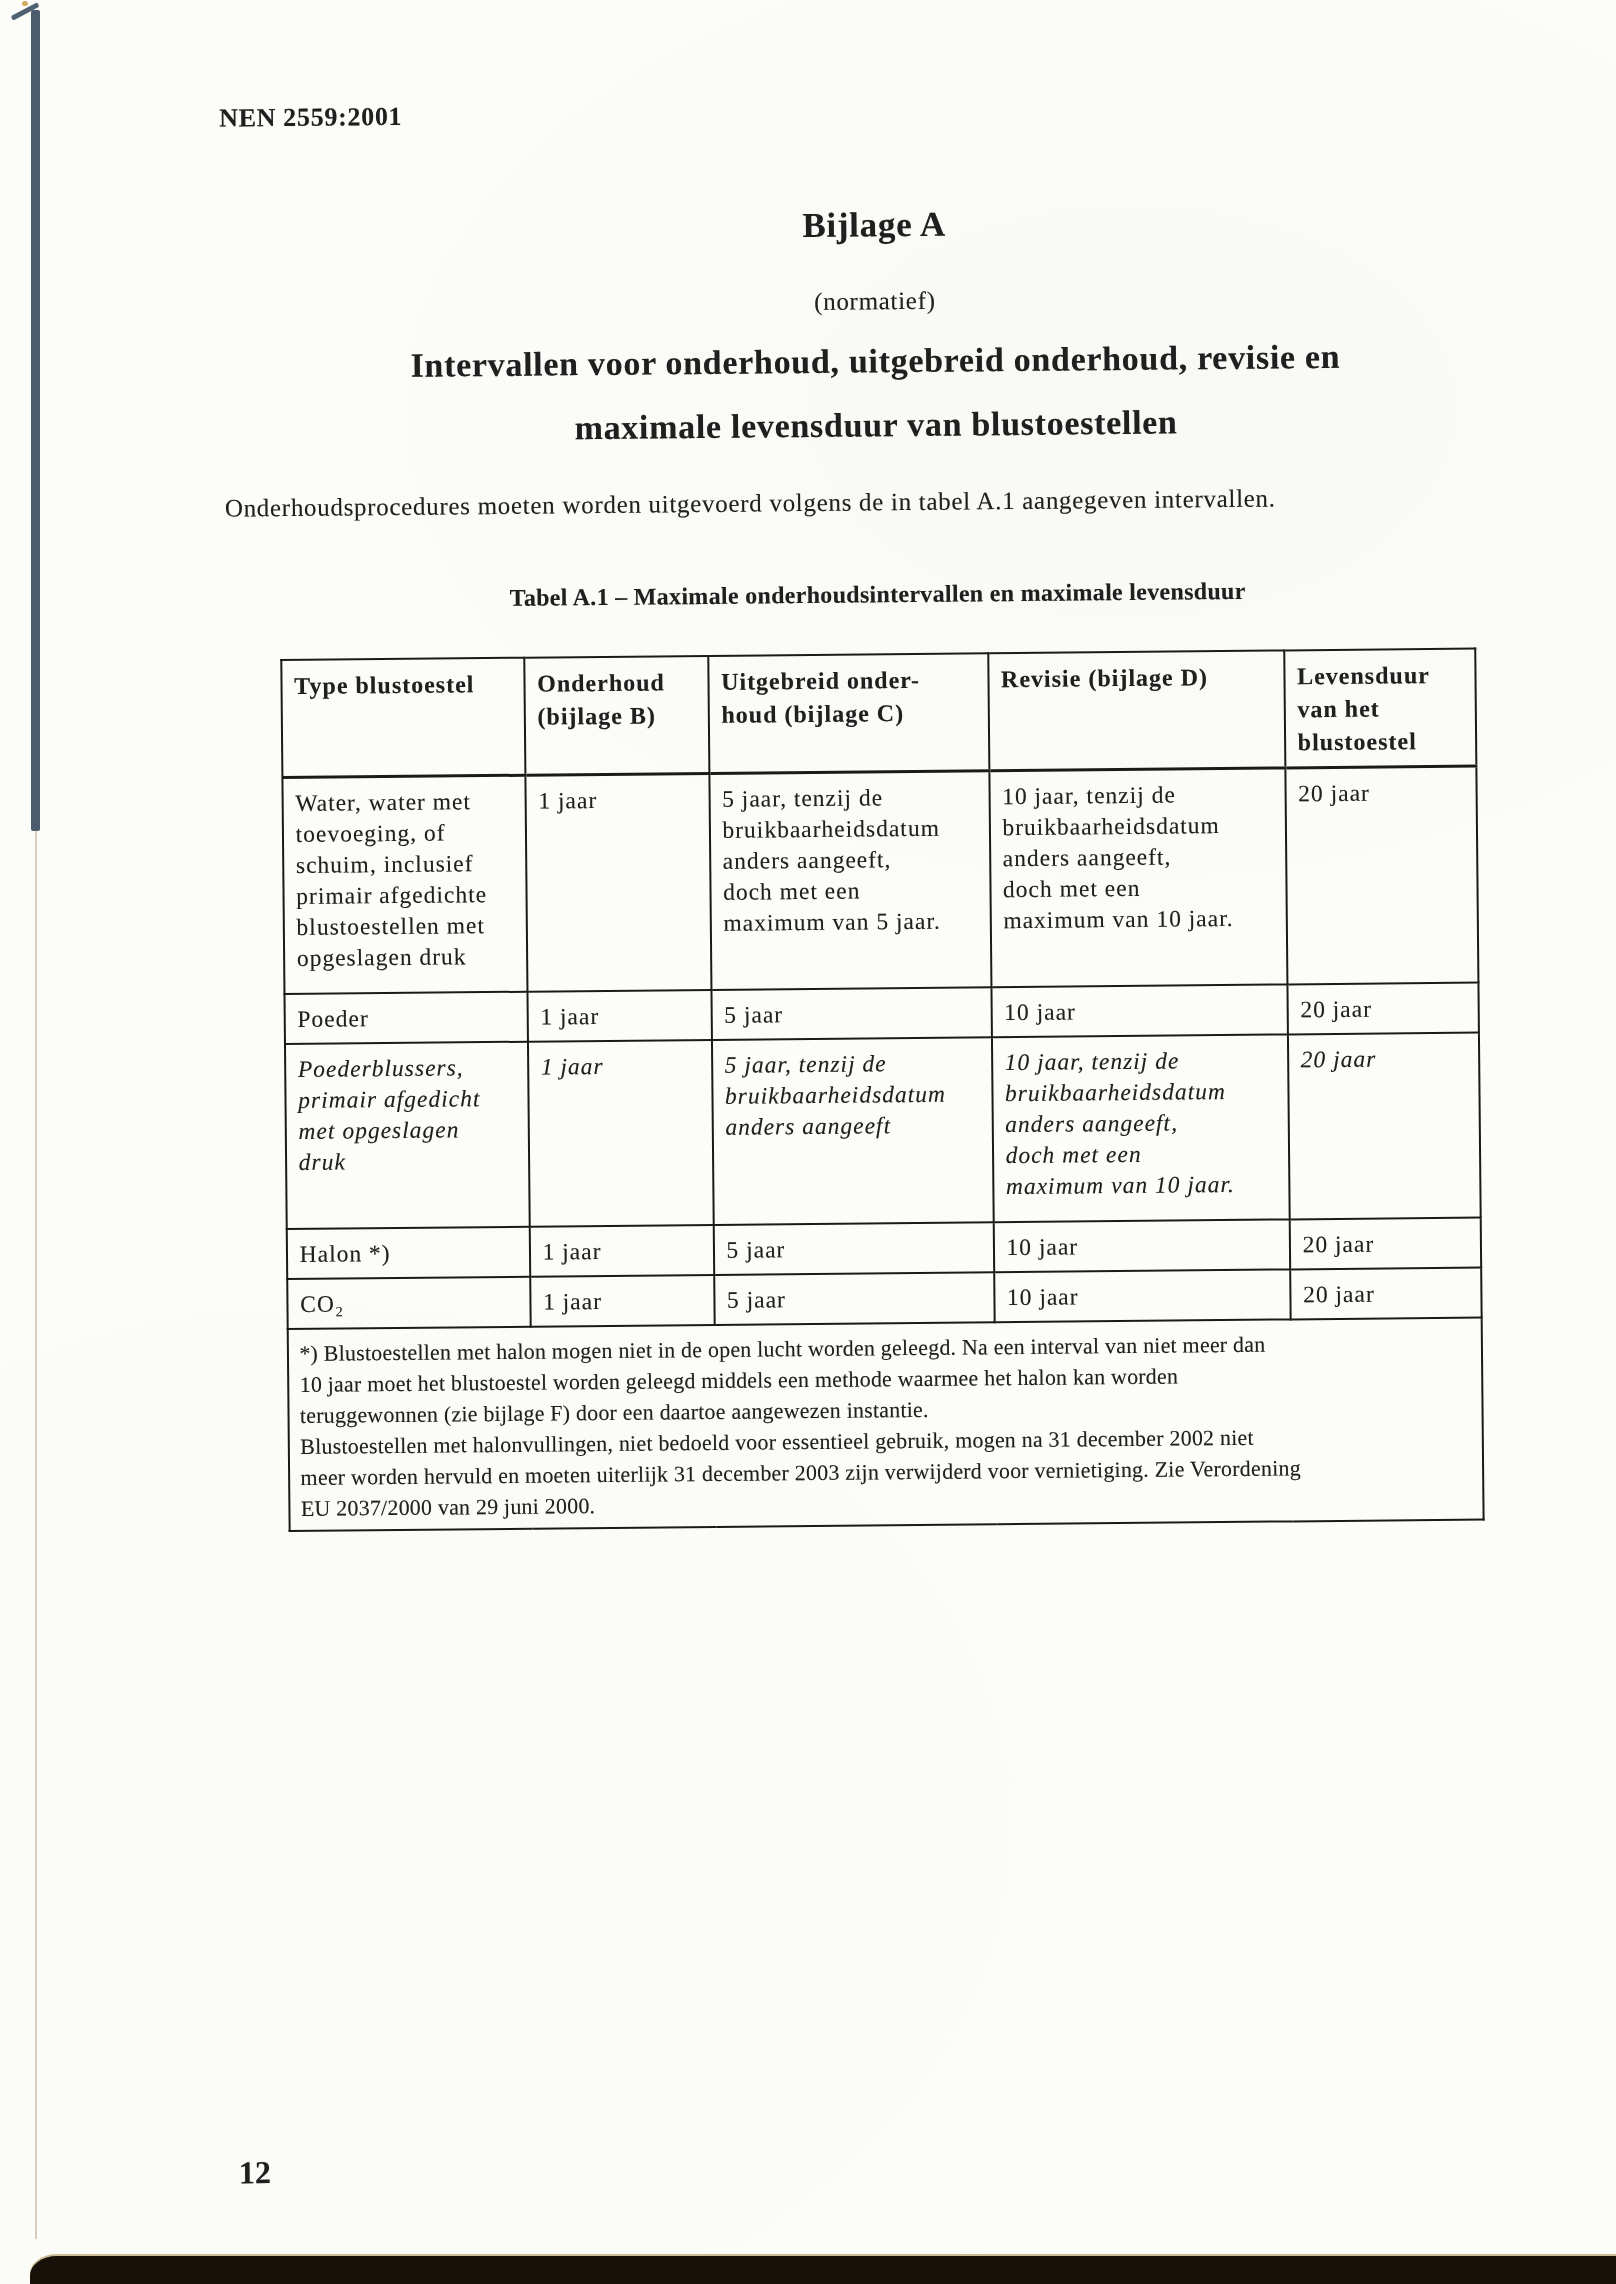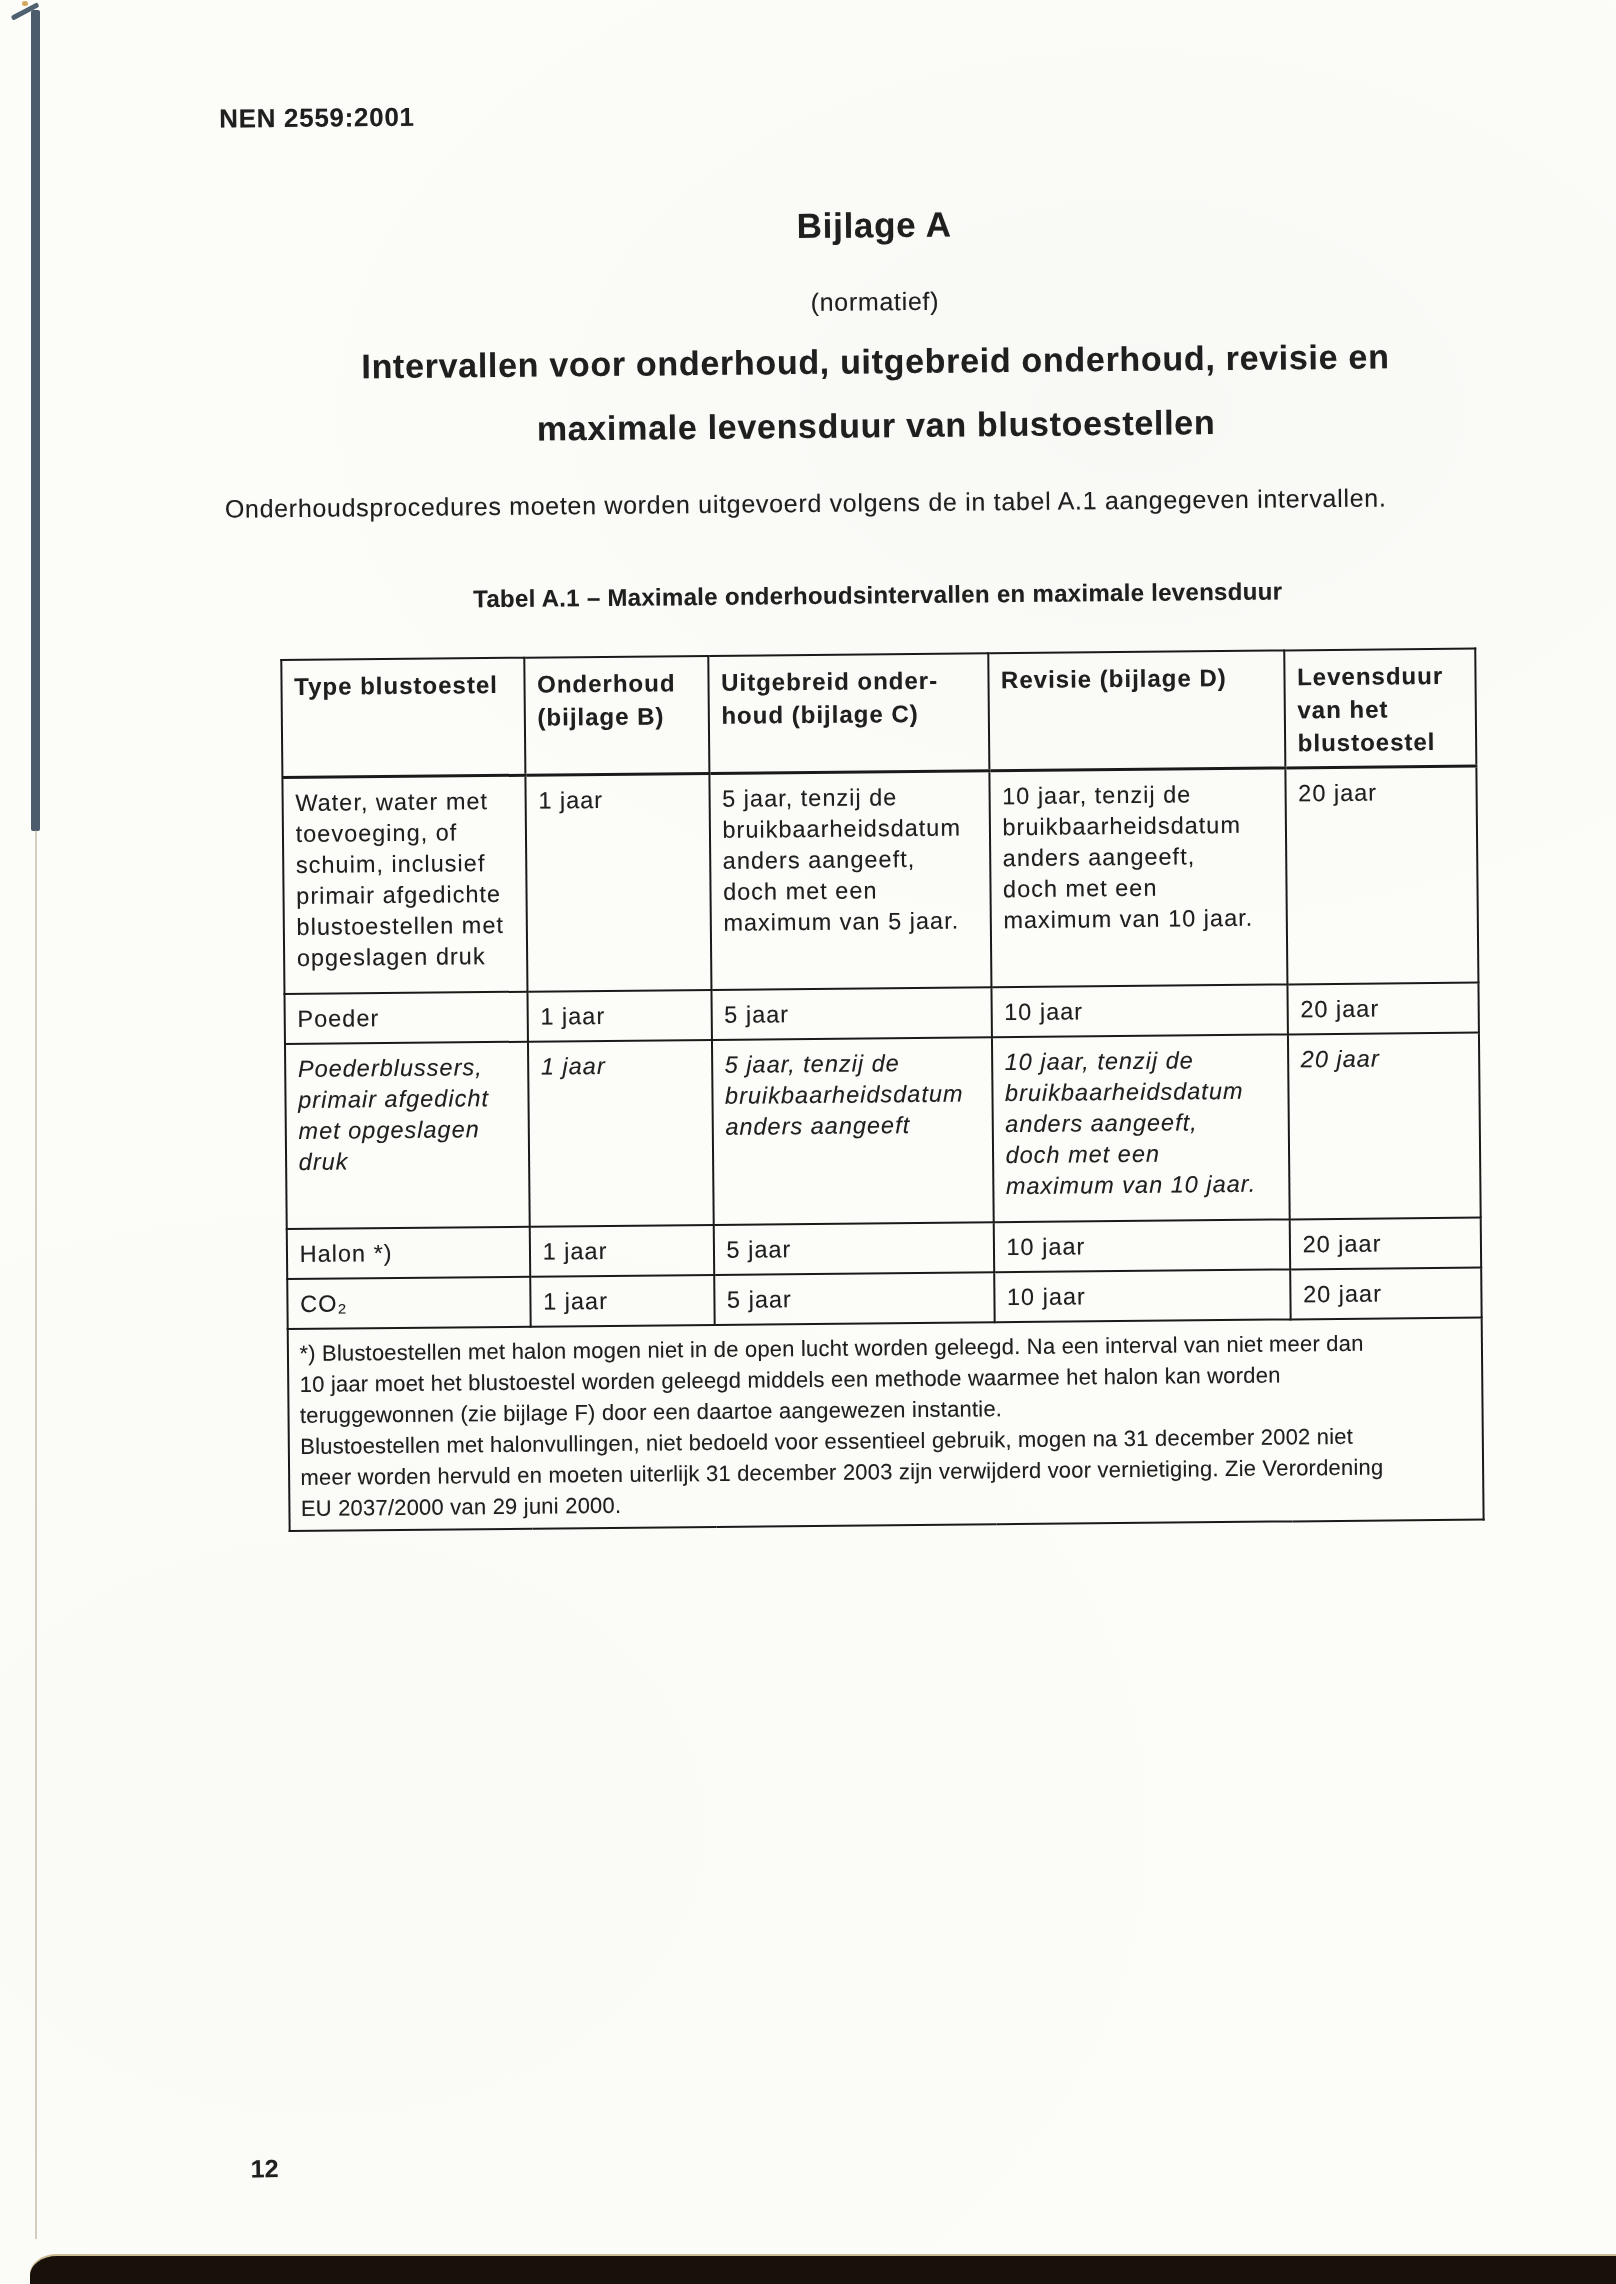--- a/index.html
+++ b/index.html
@@ -1,21 +1,21 @@
 <!DOCTYPE html>
 <html style="font-size:10.4px"><head>
 <meta charset="utf-8">
 <style>
   html,body{margin:0;padding:0;background:#e8e8e6;}
   .scan{
     position:relative; width:1617px; height:2284px; overflow:hidden;
     background:#fcfcf9;
     background-image:radial-gradient(913px 587px at 70% 18%, rgba(0,0,0,0.015), transparent),
                      radial-gradient(1044px 783px at 20% 80%, rgba(60,50,30,0.012), transparent);
-    font-family:Liberation Sans, sans-serif;
+    font-family:Liberation Serif, serif;
     color:#1f1f1f;
   }
   
   .stripe{position:absolute; left:31px; top:10.4px; width:8.5px; height:821px;
           background:#4b5c6c; border-radius:2px;}
   .stripe-tip{position:absolute; left:10.4px; top:9px; width:30px; height:4.6px;
           background:#4f6070; transform:rotate(-28deg); border-radius:2px;}
   .speck{position:absolute; left:22px; top:1.3px; width:5.9px; height:5.2px;
           background:#d2a95c; border-radius:50%;}
   .crease{position:absolute; left:35px; top:830px; width:2px; height:1409px;
@@ -43,21 +43,21 @@
        white-space:pre-line; line-height:31px; padding:9px 6.5px 6.5px 11.7px;}
   .tbl thead th{font-size:24px; font-weight:bold; border-bottom-width:3.9px; line-height:33px;}
   .tbl td{border-top-width:2.6px;}
   tr.hrow{height:108px;}
   tr.r0{height:217px;} tr.r1{height:50px;} tr.r2{height:185px;}
   tr.r3{height:50px;} tr.r4{height:50px;}
   tr.italic td{font-style:italic;}
   tr.frow{height:190px;}
   tr.frow td{font-size:22px; letter-spacing:0.2px; line-height:31px;
        border-top-width:2.6px; padding:7.8px 9px 6.5px 10.4px;}
-  .pageno{position:absolute; left:240px; top:2149px; font-size:25px; font-weight:bold;}
+  .pageno{position:absolute; left:228px; top:2149px; font-size:32px; font-weight:bold;}
 </style>
 </head>
 <body>
 
 <div class="scan">
 
   <div class="stripe"></div>
   <div class="stripe-tip"></div>
   <div class="speck"></div>
   <div class="crease"></div>

